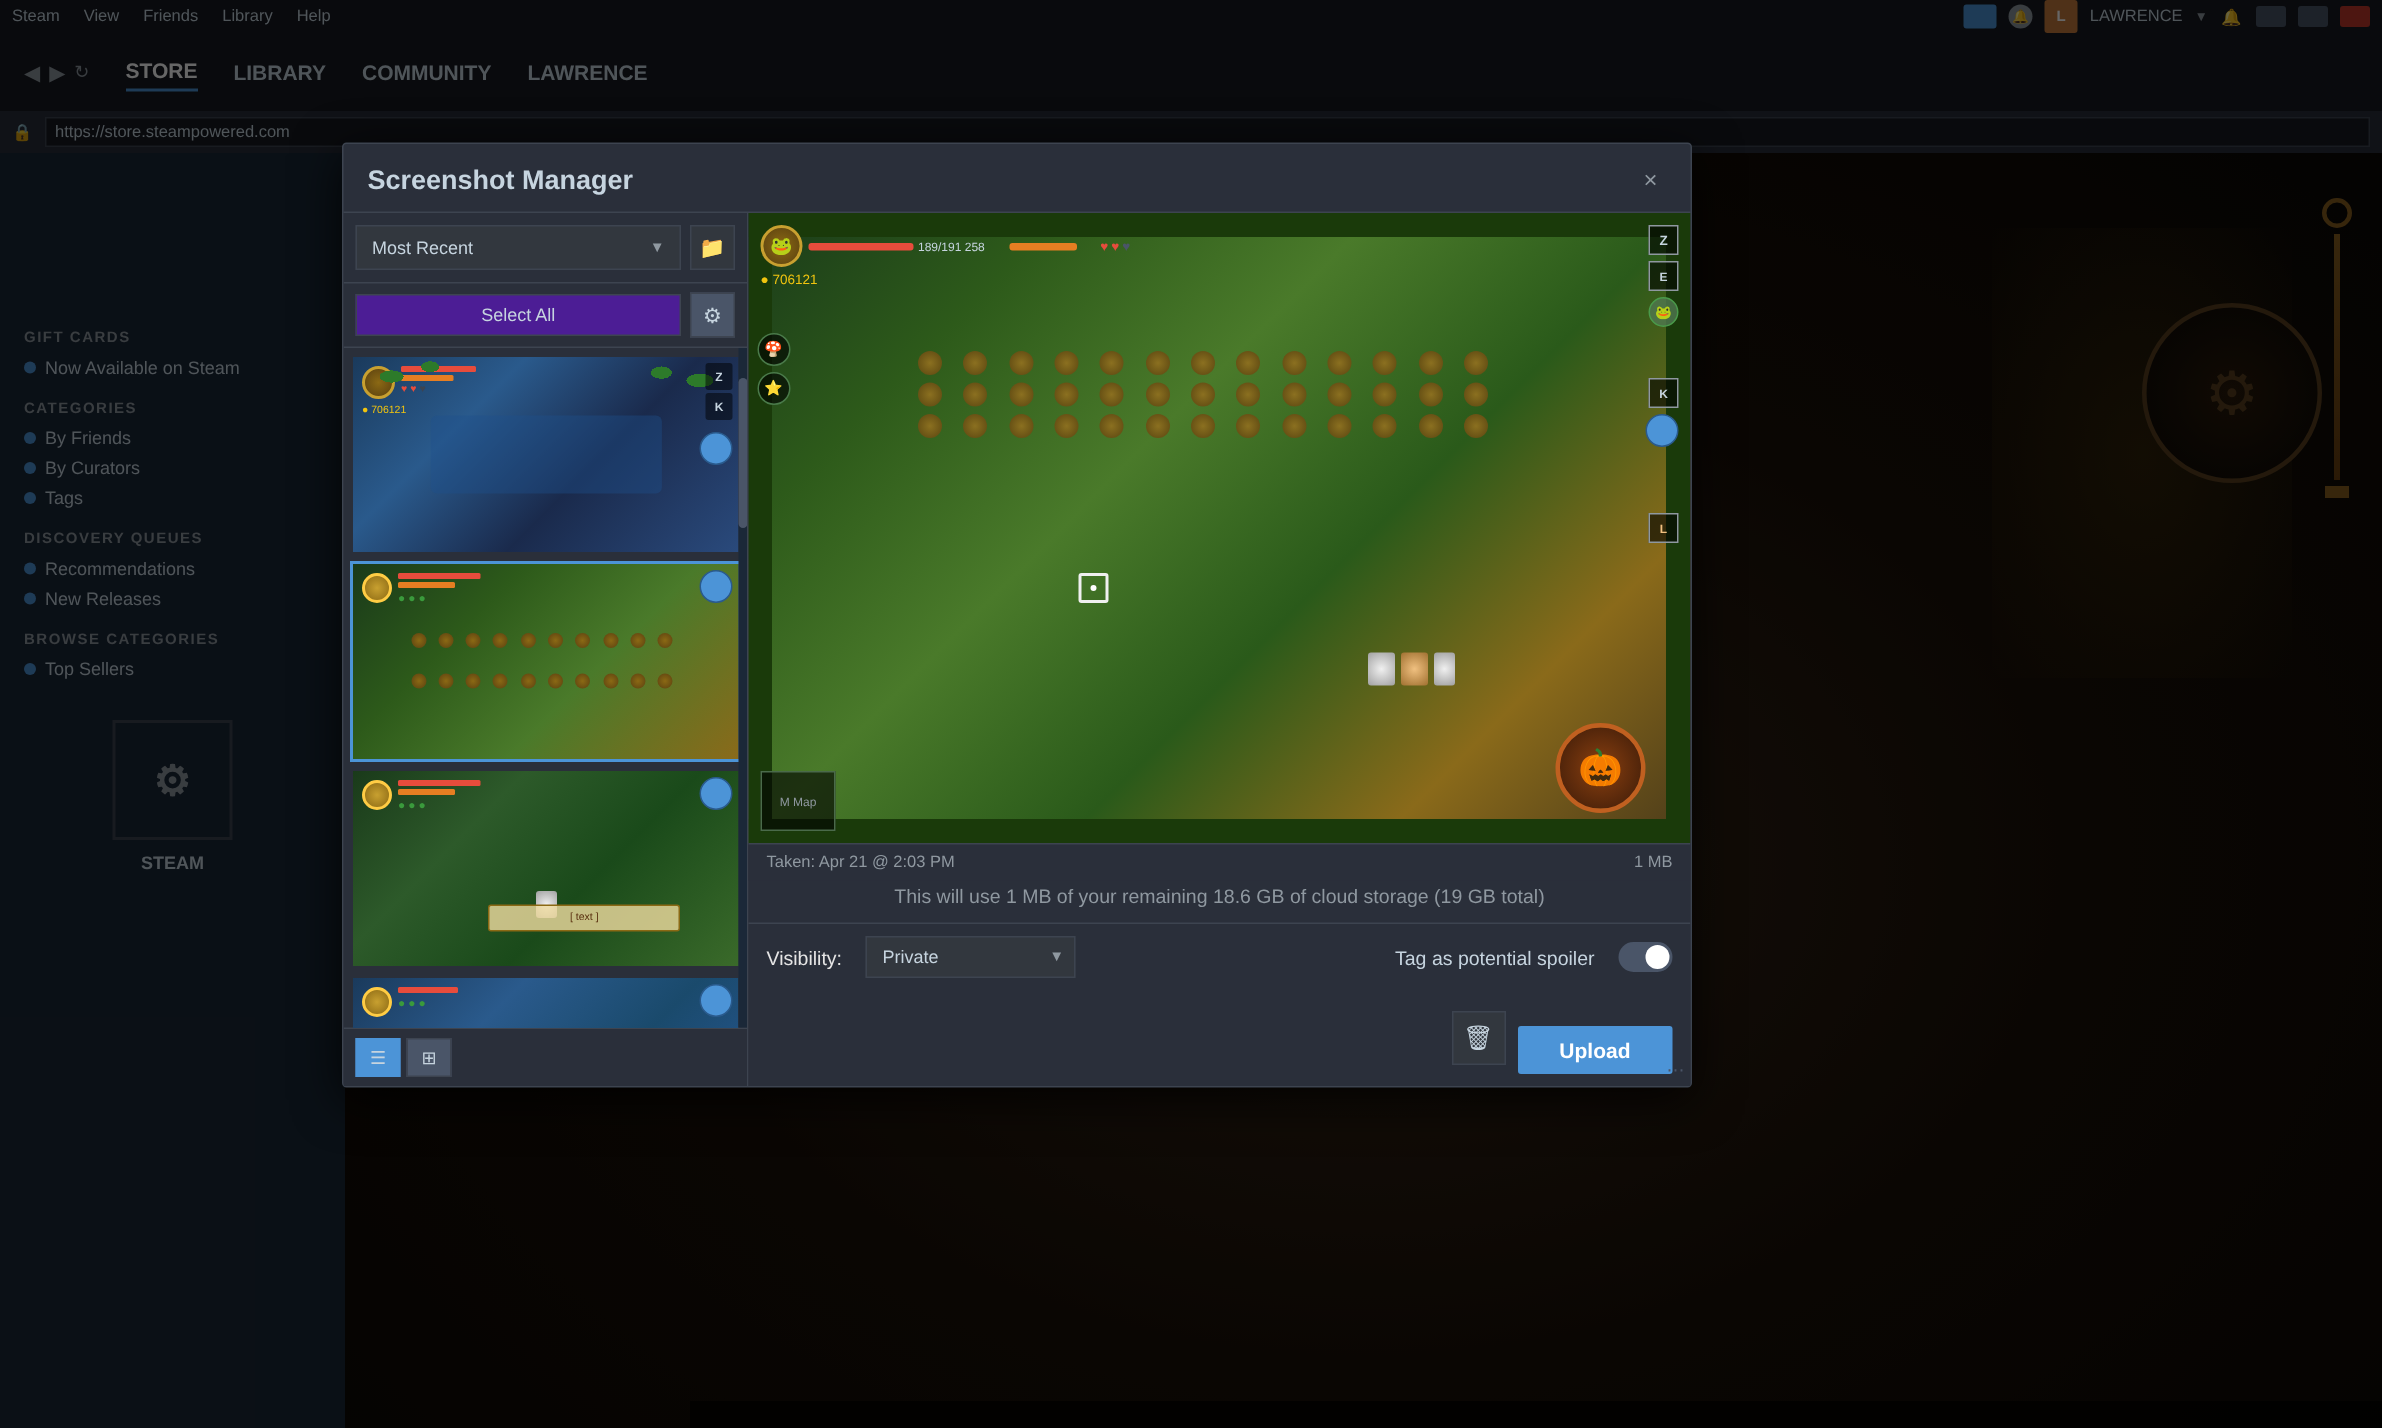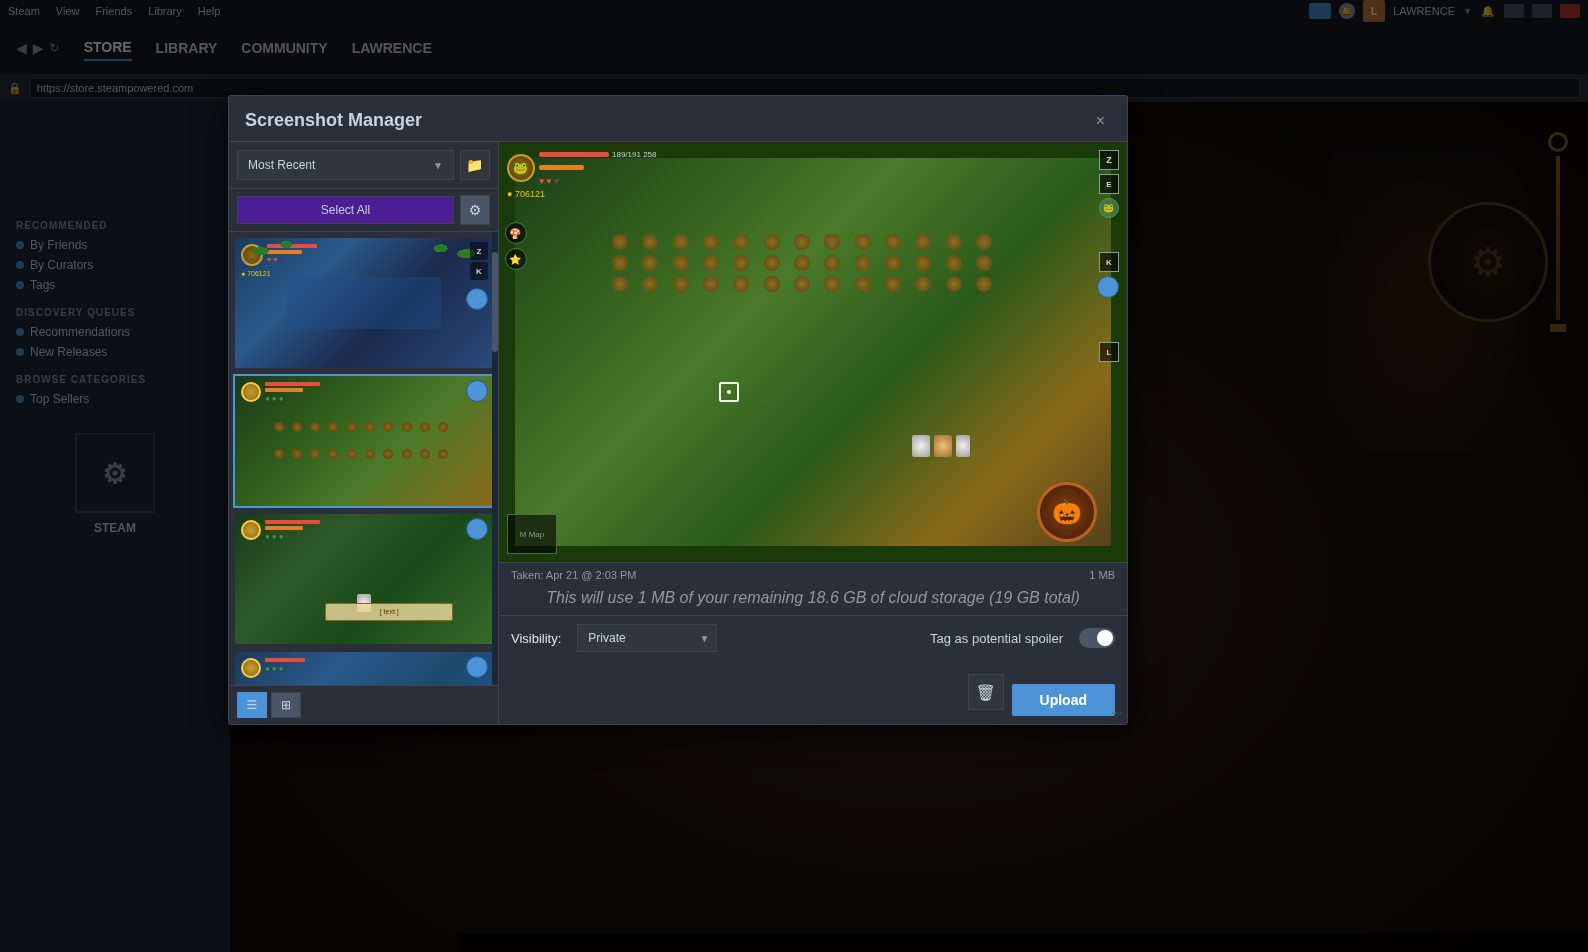--- a/index.html
+++ b/index.html
@@ -360,22 +360,21 @@
       border-radius: 50%;
       background: radial-gradient(circle, #8B6914, #5a4010);
       border: 2px solid #c8a030;
       display: flex;
       align-items: center;
       justify-content: center;
       font-size: 12px;
     }
     .health-bars {
       display: flex;
-      flex-direction: column;
-      gap: 6px;
+      gap: 16px;
     }
     .bar {
       height: 5px;
       border-radius: 2px;
     }
     .health-bar { background: #e74c3c; width: 70px; }
     .mana-bar { background: #e67e22; width: 45px; }
     .hearts {
       display: flex;
       gap: 2px;
@@ -478,22 +477,21 @@
       outline: none;
     }
 
     .storage-info {
       padding: 2px 12px 8px 12px;
       text-align: center;
       flex-shrink: 0;
     }
     .storage-text {
       color: #8f98a0;
-      font-size: 16px;
-      font-style: italic;
+      font-size: 13px;
     }
 
     .visibility-row {
       display: flex;
       align-items: center;
       padding: 8px 12px;
       gap: 16px;
       border-top: 1px solid #3d4450;
       flex-shrink: 0;
     }
@@ -709,21 +707,28 @@
 
 <div class="address-bar">
   <span style="color:#8f98a0;font-size:11px;">🔒</span>
   <input class="address-input" value="https://store.steampowered.com" readonly="" style="">
 </div>
 
 <div class="bg-steam-main">
 
   <div class="sidebar">
     <div class="sidebar-section">
-      <div class="sidebar-title">RECOMMENDED</div>
+      <div class="sidebar-title">GIFT CARDS</div>
+      <div class="sidebar-link">
+        <div class="sidebar-dot"></div>
+        <span>Now Available on Steam</span>
+      </div>
+    </div>
+    <div class="sidebar-section">
+      <div class="sidebar-title">CATEGORIES</div>
       <div class="sidebar-link">
         <div class="sidebar-dot"></div>
         <span>By Friends</span>
       </div>
       <div class="sidebar-link">
         <div class="sidebar-dot"></div>
         <span>By Curators</span>
       </div>
       <div class="sidebar-link">
         <div class="sidebar-dot"></div>

